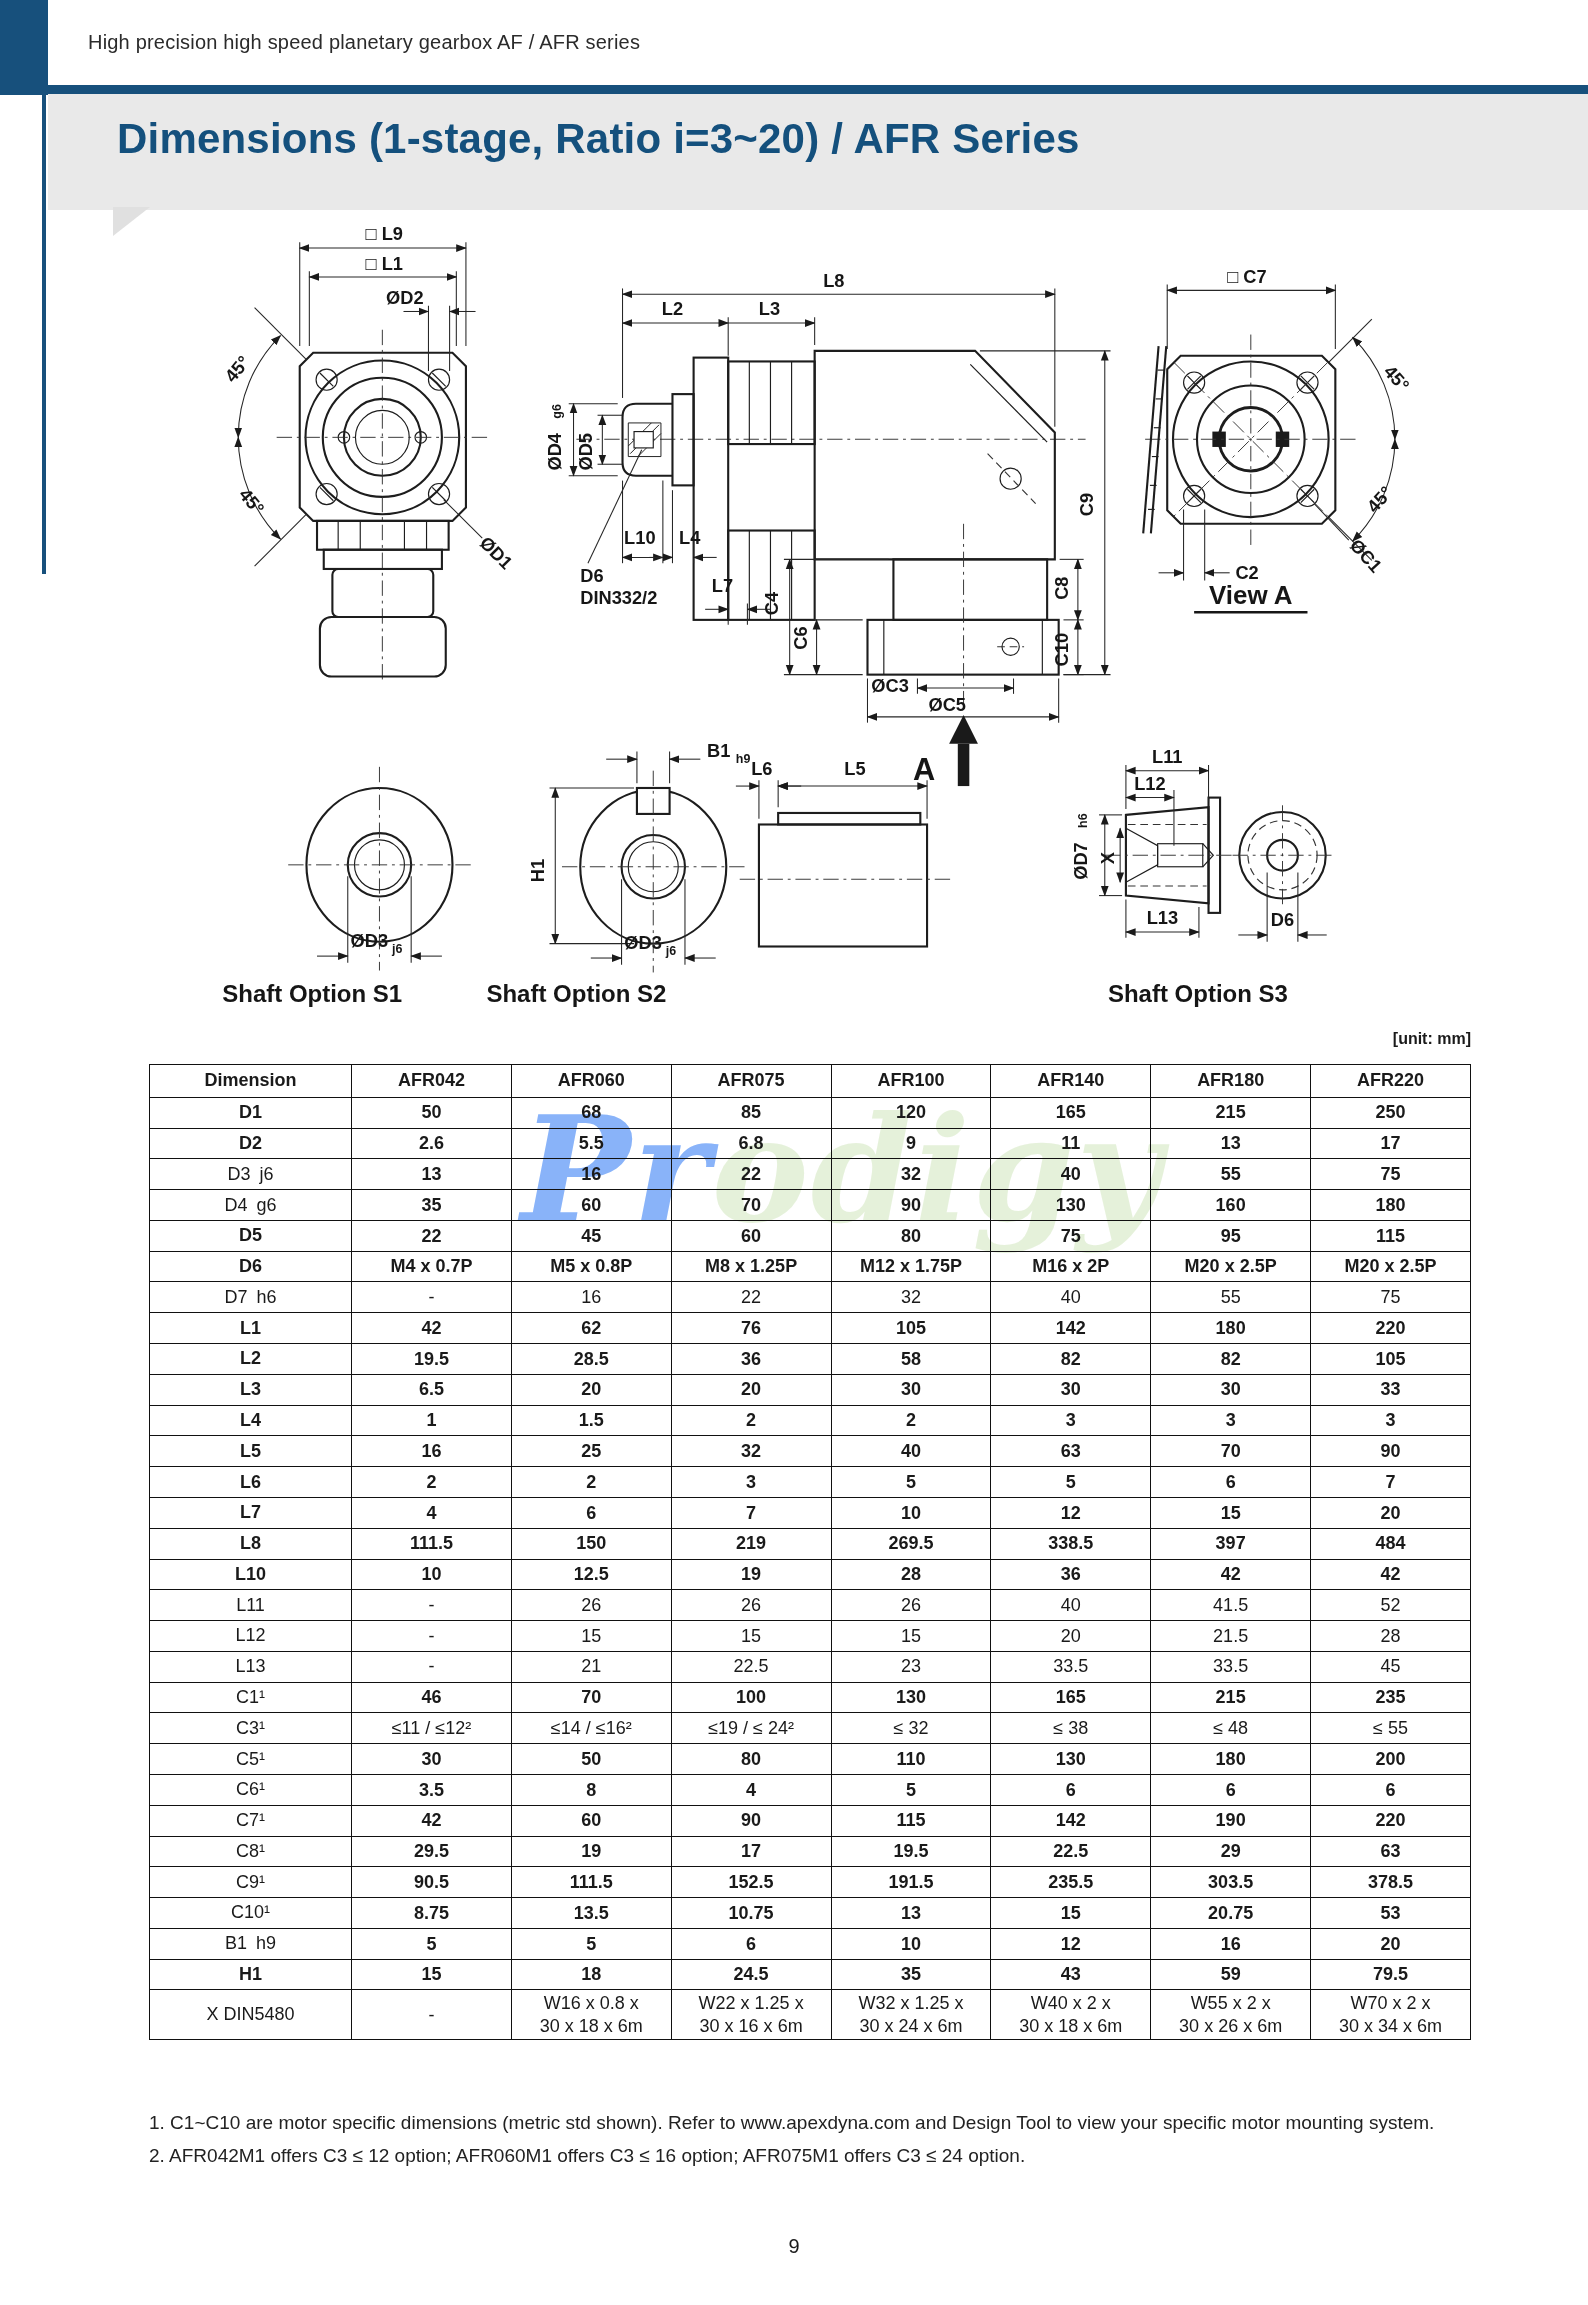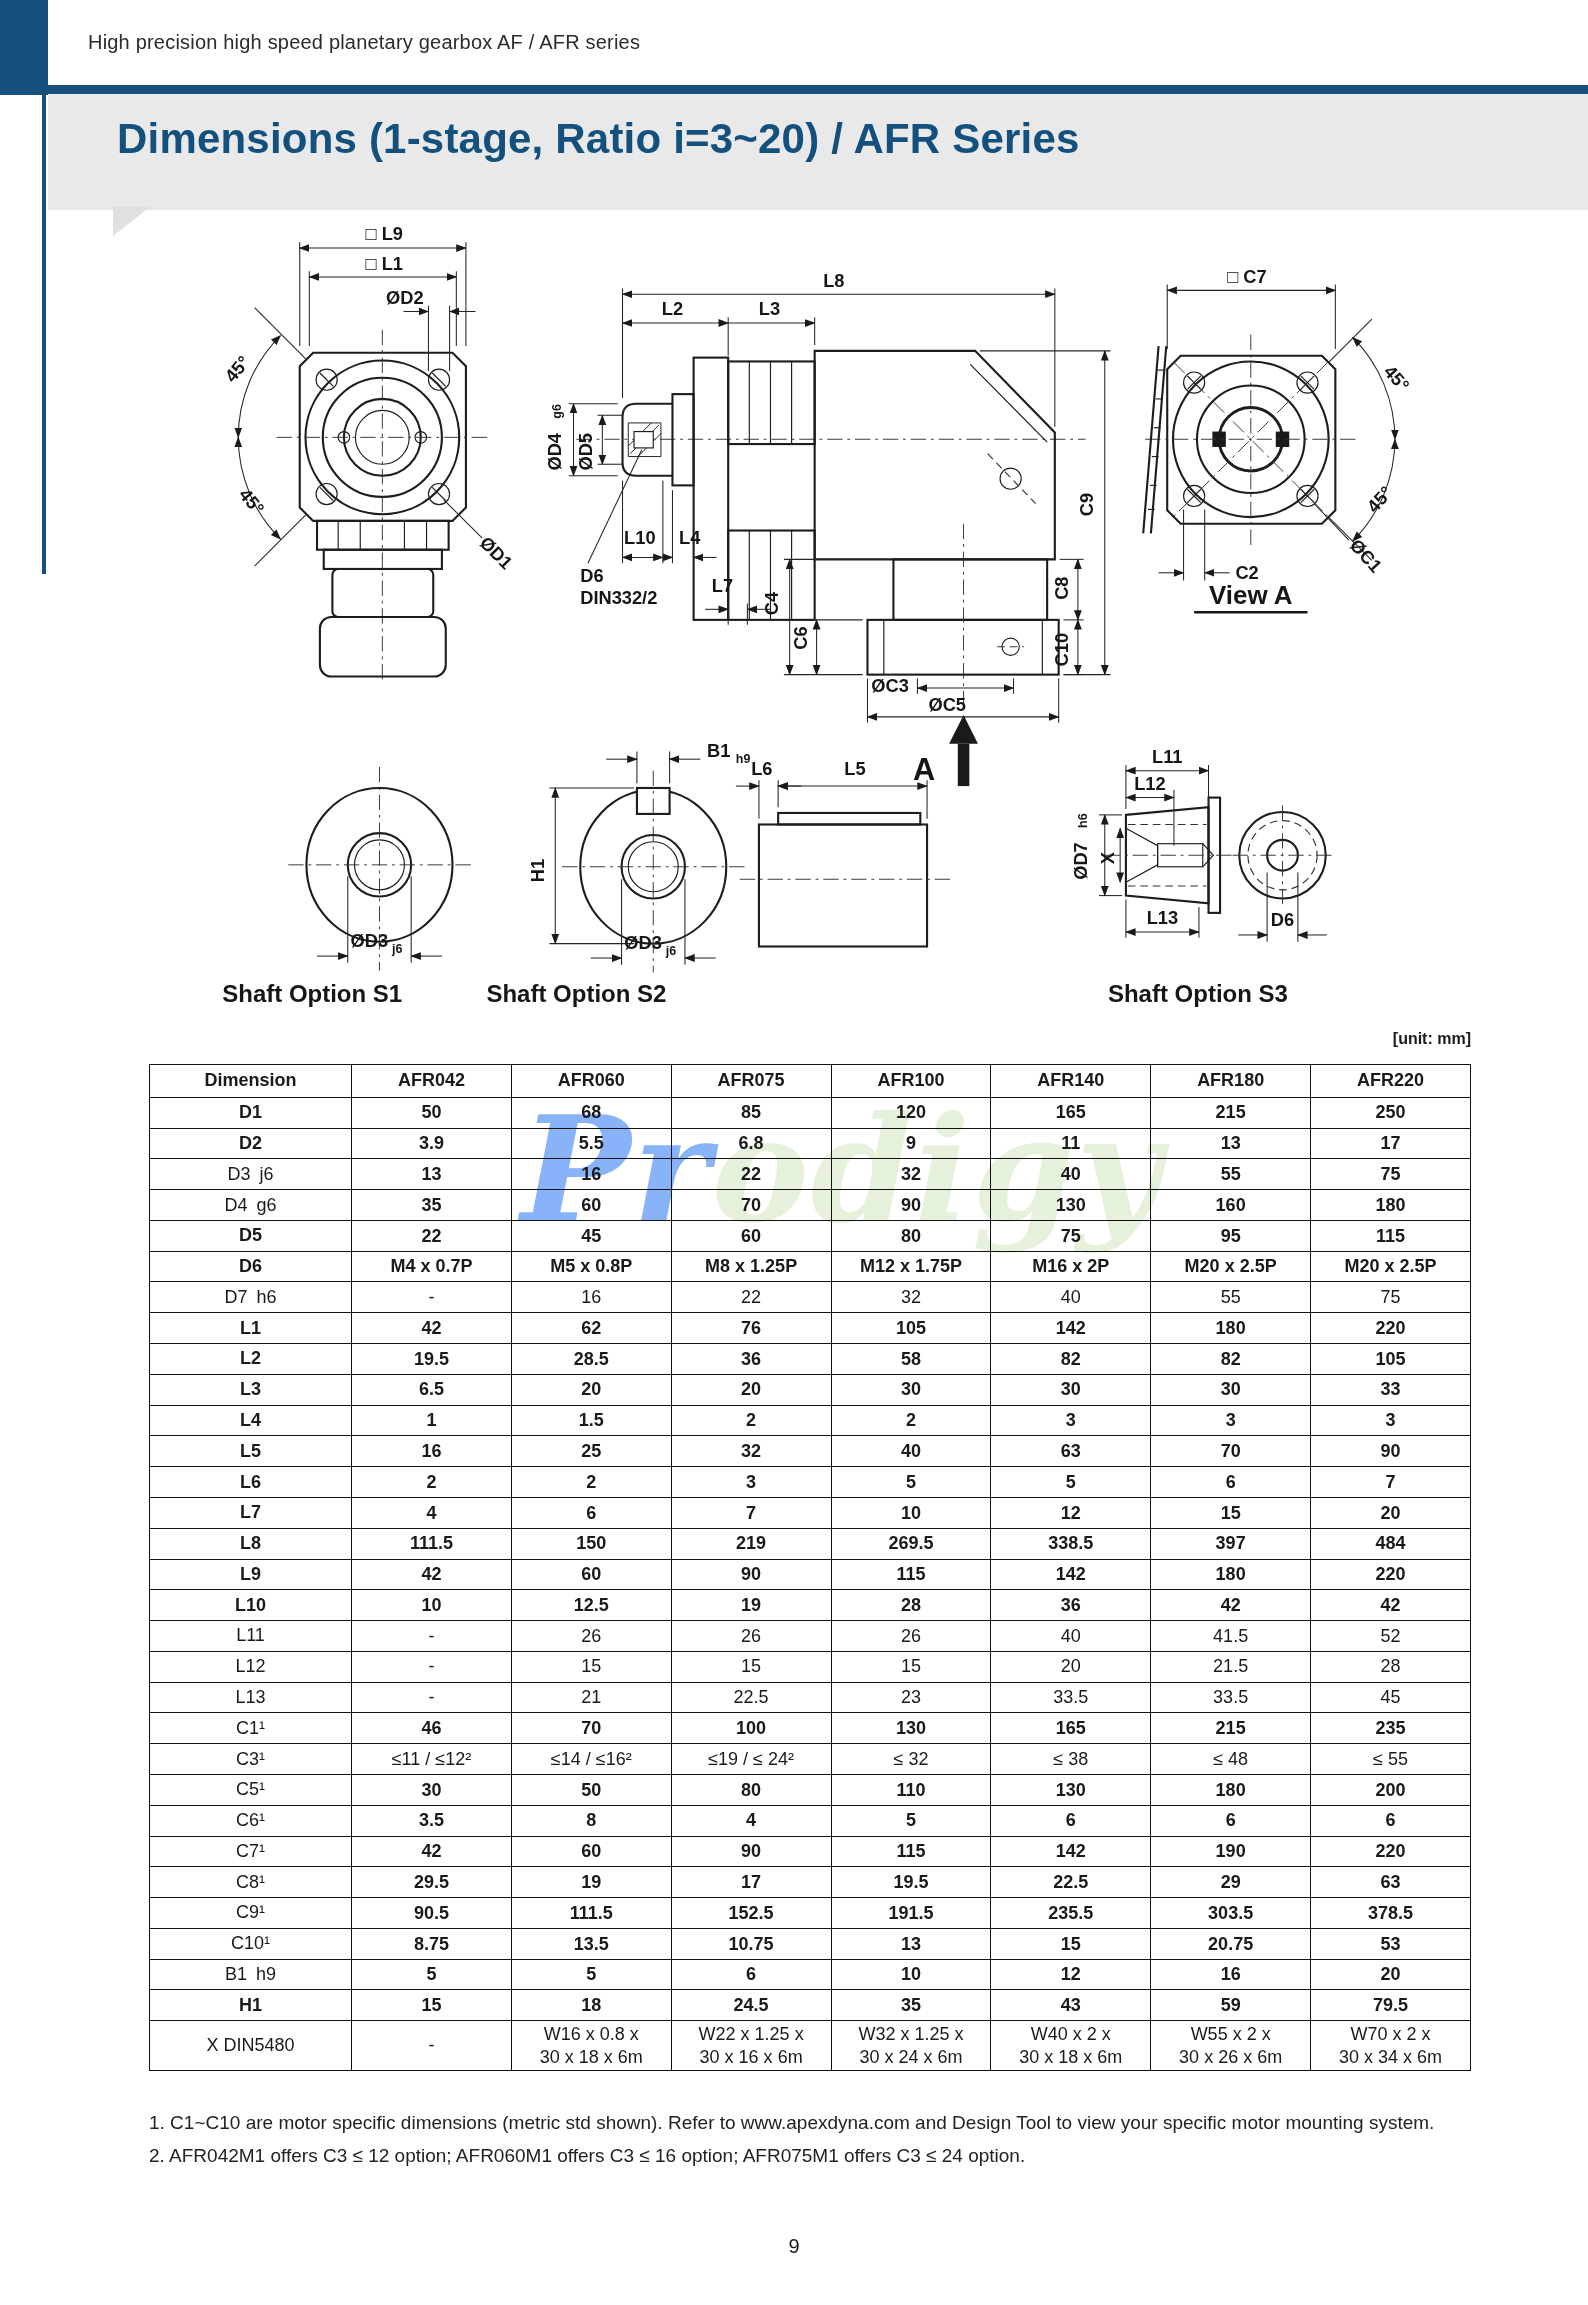--- a/index.html
+++ b/index.html
@@ -411,21 +411,21 @@
           <td class="dim-val b">50</td>
           <td class="dim-val b">68</td>
           <td class="dim-val b">85</td>
           <td class="dim-val b">120</td>
           <td class="dim-val b">165</td>
           <td class="dim-val b">215</td>
           <td class="dim-val b">250</td>
         </tr>
         <tr>
           <td class="dim-label b">D2</td>
-          <td class="dim-val b">3.9</td>
+          <td class="dim-val b">2.6</td>
           <td class="dim-val b">5.5</td>
           <td class="dim-val b">6.8</td>
           <td class="dim-val b">9</td>
           <td class="dim-val b">11</td>
           <td class="dim-val b">13</td>
           <td class="dim-val b">17</td>
         </tr>
         <tr>
           <td class="dim-label">D3 j6</td>
           <td class="dim-val b">13</td>
@@ -548,30 +548,20 @@
         </tr>
         <tr>
           <td class="dim-label b">L8</td>
           <td class="dim-val b">111.5</td>
           <td class="dim-val b">150</td>
           <td class="dim-val b">219</td>
           <td class="dim-val b">269.5</td>
           <td class="dim-val b">338.5</td>
           <td class="dim-val b">397</td>
           <td class="dim-val b">484</td>
-        </tr>
-        <tr>
-          <td class="dim-label b">L9</td>
-          <td class="dim-val b">42</td>
-          <td class="dim-val b">60</td>
-          <td class="dim-val b">90</td>
-          <td class="dim-val b">115</td>
-          <td class="dim-val b">142</td>
-          <td class="dim-val b">180</td>
-          <td class="dim-val b">220</td>
         </tr>
         <tr>
           <td class="dim-label b">L10</td>
           <td class="dim-val b">10</td>
           <td class="dim-val b">12.5</td>
           <td class="dim-val b">19</td>
           <td class="dim-val b">28</td>
           <td class="dim-val b">36</td>
           <td class="dim-val b">42</td>
           <td class="dim-val b">42</td>

